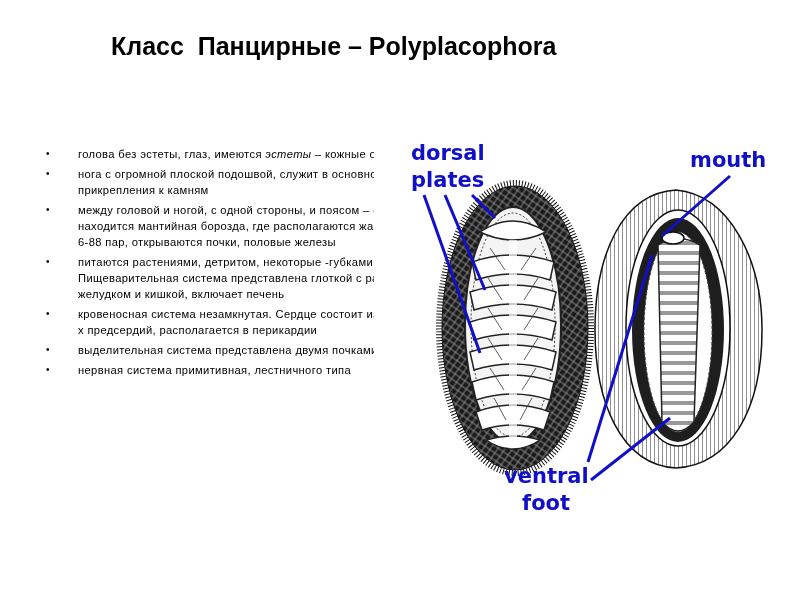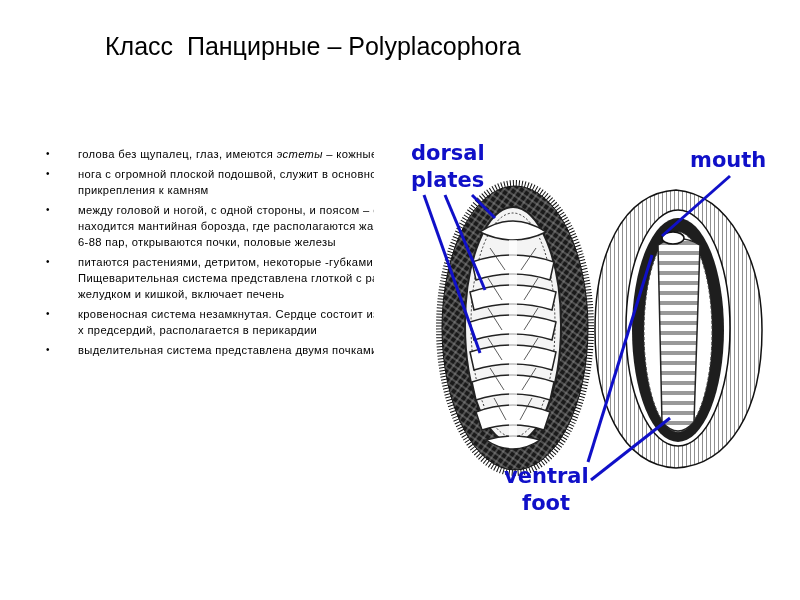--- a/index.html
+++ b/index.html
@@ -1,22 +1,22 @@
 <!DOCTYPE html>
 <html><head>
   <meta charset="utf-8">
   <style>
     html, body { margin: 0; padding: 0; }
     body {
       width: 800px; height: 600px; background: #ffffff; position: relative; overflow: hidden;
       font-family: "Liberation Sans", sans-serif; color: #000;
     }
     .title {
-      position: absolute; left: 105px; top: 32px; margin: 0;
-      font-size: 25px; font-weight: normal; white-space: pre; letter-spacing: 0;
+      position: absolute; left: 111px; top: 32px; margin: 0;
+      font-size: 25px; font-weight: bold; white-space: pre; letter-spacing: 0;
     }
     .bullets {
       position: absolute; left: 44px; top: 146px; width: 330px; margin: 0; padding: 0; list-style: none;
       overflow: hidden;
     }
     .bullets li {
       position: relative; padding-left: 34px; font-size: 11.2px; line-height: 16px;
       margin-bottom: 4px; white-space: pre-line; letter-spacing: 0.35px; width: 400px;
     }
     .bullets li .dot {
@@ -26,27 +26,27 @@
     .figure { position: absolute; left: 395px; top: 130px; width: 410px; height: 400px; }
     .figure svg { width: 410px; height: 400px; display: block; }
     .lbl { font-family: "DejaVu Sans", sans-serif; font-weight: bold; fill: #1010c8; }
   </style>
 </head>
 <body>
 
 <h1 class="title">Класс  Панцирные – Polyplacophora</h1>
 
 <ul class="bullets">
-  <li><span class="dot">•</span><span> голова без щупалец, глаз, имеются </span><em>эстеты</em><span> – кожные органы чувств</span></li>
+  <li><span class="dot">•</span><span> голова без эстеты, глаз, имеются </span><em>эстеты</em><span> – кожные органы чувств</span></li>
   <li><span class="dot">•</span><span>нога с огромной плоской подошвой, служит в основном для прикрепления к камням</span></li>
   <li><span class="dot">•</span><span>между головой и ногой, с одной стороны, и поясом – с другой- находится мантийная борозда, где располагаются жабры в количестве 6-88 пар, открываются почки, половые железы</span></li>
   <li><span class="dot">•</span><span>питаются растениями, детритом, некоторые -губками. Пищеварительная система представлена  глоткой с радулой (тёркой), желудком и кишкой, включает печень</span></li>
   <li><span class="dot">•</span><span>кровеносная система незамкнутая. Сердце состоит из 1 желудочка и 2-х предсердий, располагается в перикардии</span></li>
   <li><span class="dot">•</span><span>выделительная система представлена двумя почками</span></li>
-  <li><span class="dot">•</span></li>
+  <li><span class="dot">•</span><span>нервная система примитивная, лестничного типа</span></li>
 </ul>
 
 <div class="figure">
   <svg viewBox="385 130 410 400" xmlns="http://www.w3.org/2000/svg">
     <defs>
       <pattern id="mesh" width="6" height="6" patternUnits="userSpaceOnUse" patternTransform="rotate(35)">
         <rect width="6" height="6" fill="#1a1a1a"></rect>
         <path d="M0 3 H6 M3 0 V6" stroke="#9a9a9a" stroke-width="0.8"></path>
       </pattern>
       <pattern id="radial" width="4" height="4" patternUnits="userSpaceOnUse">

